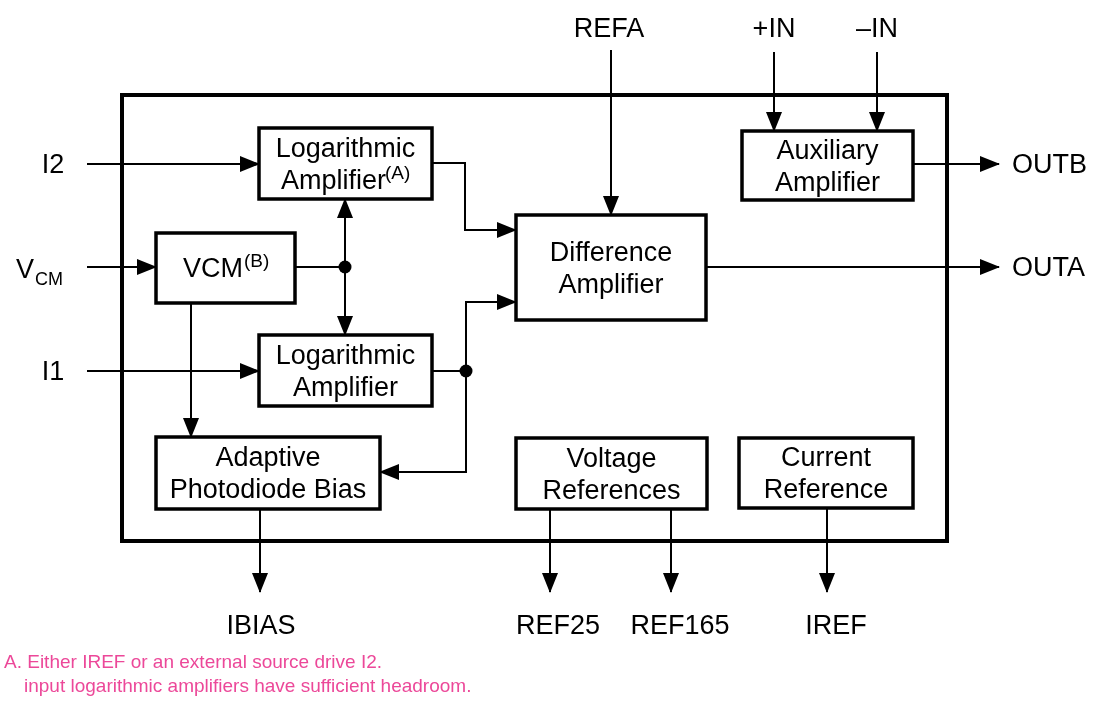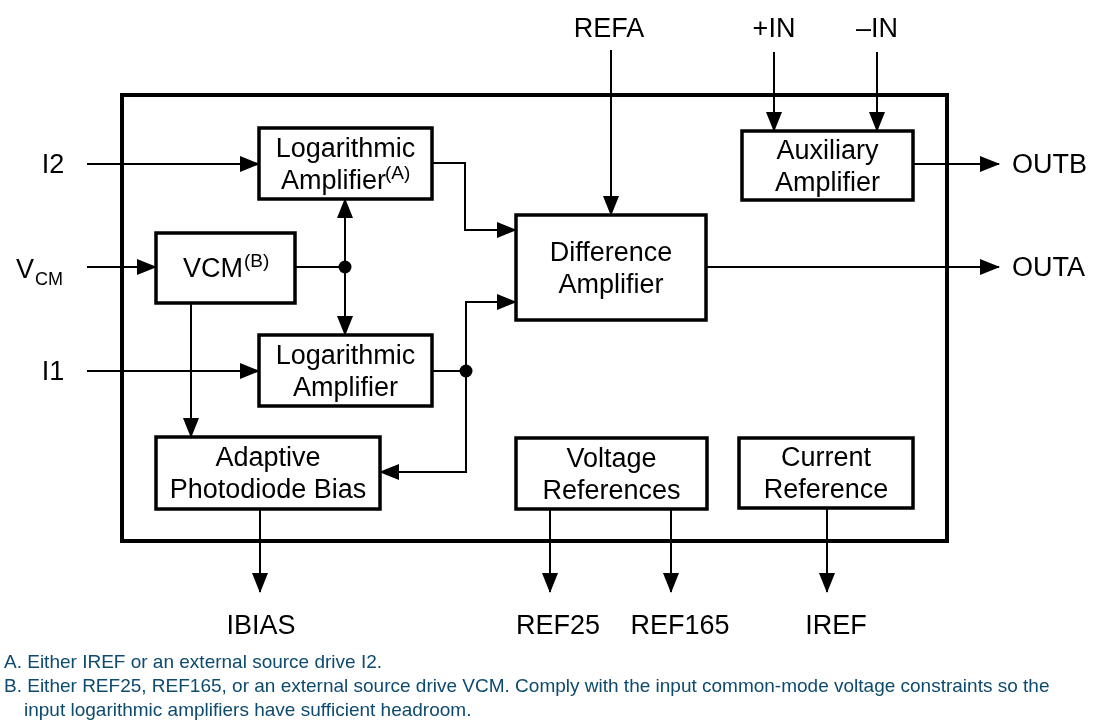--- a/index.html
+++ b/index.html
@@ -49,21 +49,21 @@
     font-size: 18px;
   }
   svg .mid { text-anchor: middle; }
   .footnotes {
     position: absolute;
     left: 4px;
     top: 650px;
     width: 1090px;
     font-size: 19px;
     line-height: 24px;
-    color: #0c4a6e;
+    color: #ec4899;
   }
   .footnotes .cont {
     margin-left: 20px;
   }
 </style>
 </head>
 <body>
 
 <div class="stage">
 
@@ -152,17 +152,16 @@
     <text x="1012" y="276">OUTA</text>
 
     <text class="mid" x="261" y="634">IBIAS</text>
     <text class="mid" x="558" y="634">REF25</text>
     <text class="mid" x="680" y="634">REF165</text>
     <text class="mid" x="836" y="634">IREF</text>
   </svg>
 
   <div class="footnotes">
     <div>A. Either IREF or an external source drive I2.</div>
-    <div>B. Either REF25, REF165, or an external source drive VCM. Comply with the input common-mode voltage constraints so the</div>
     <div class="cont">input logarithmic amplifiers have sufficient headroom.</div>
   </div>
 
 </div>
 
 </body></html>

